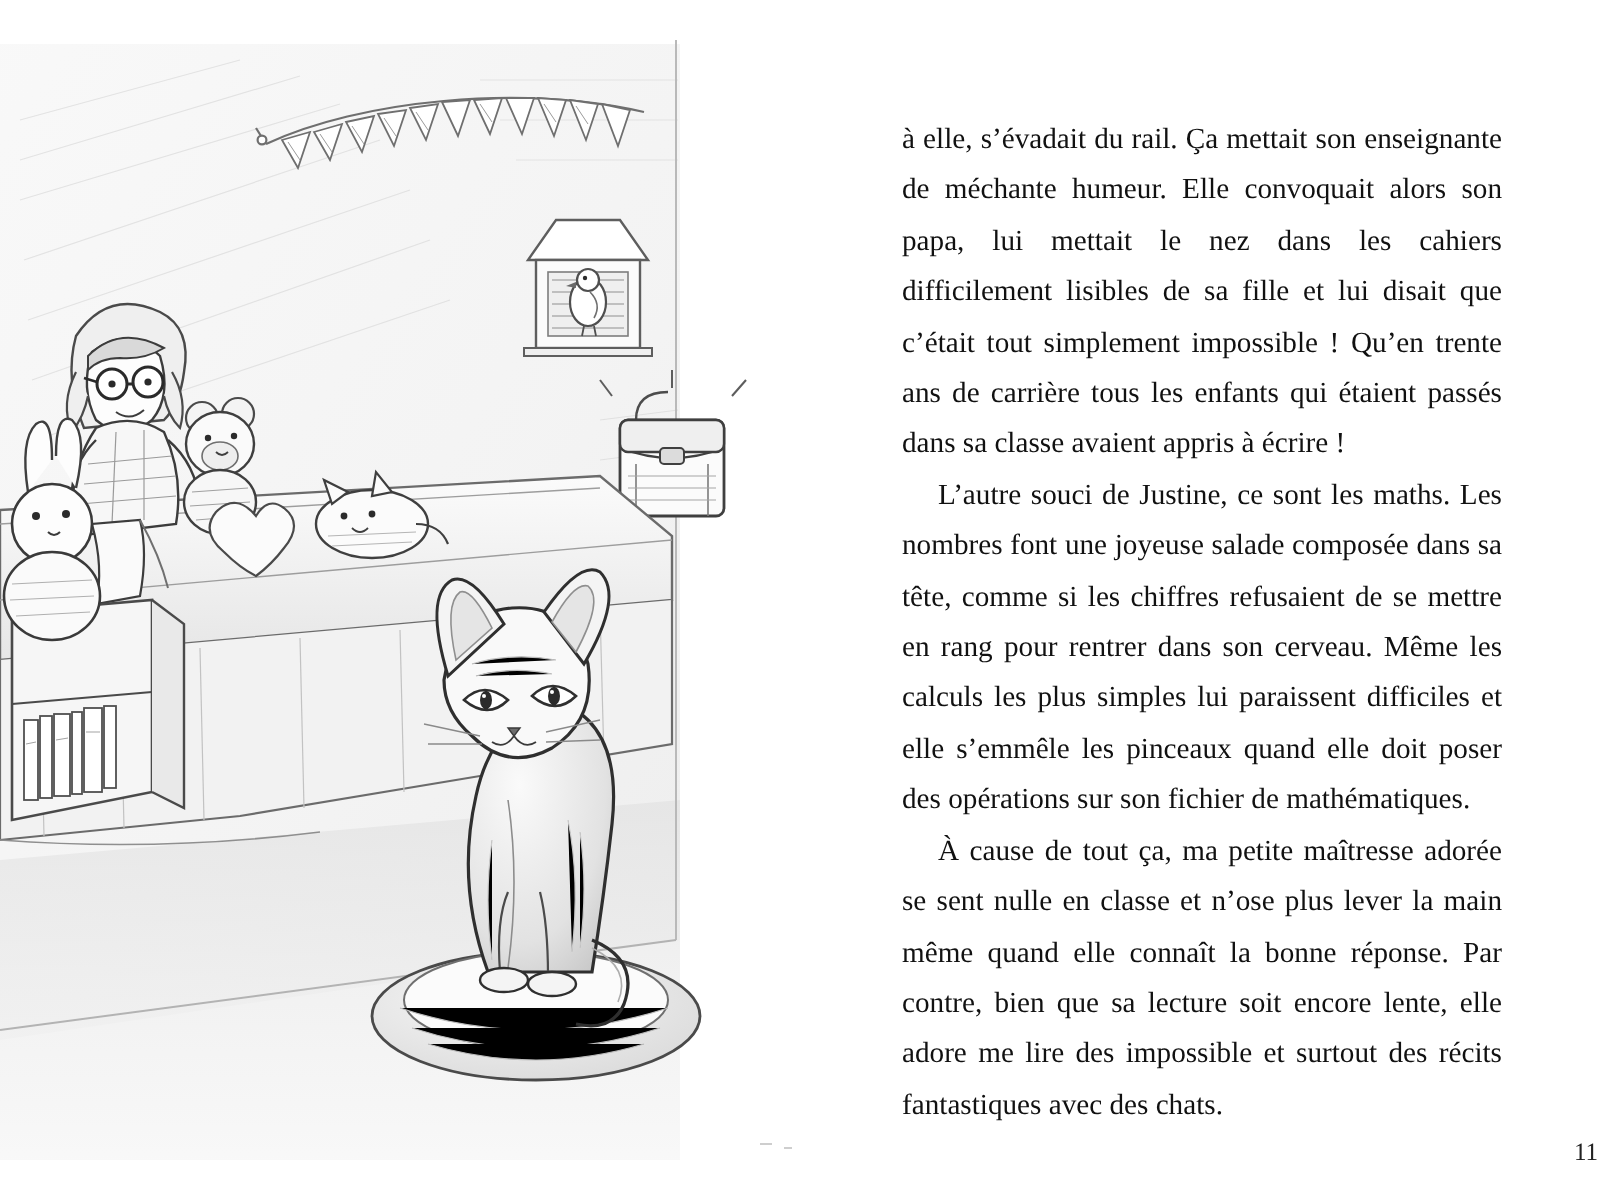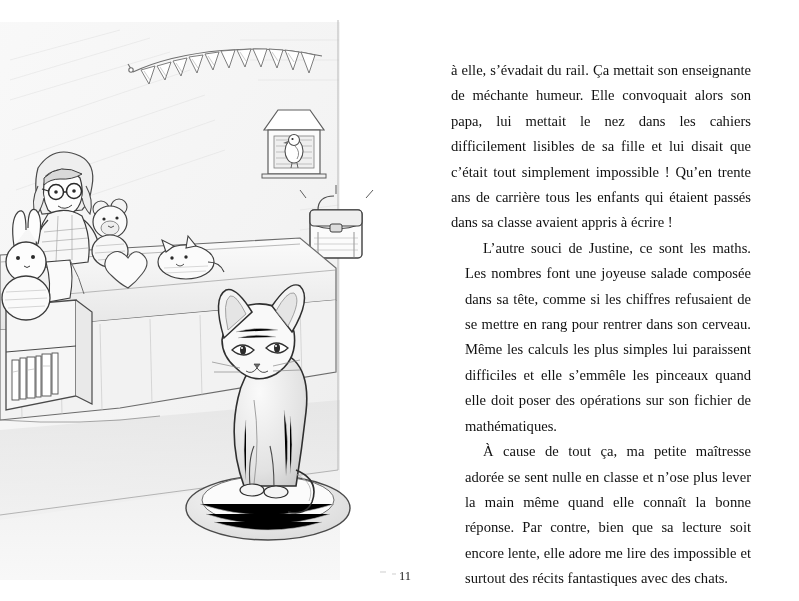--- a/index.html
+++ b/index.html
@@ -57,28 +57,27 @@
     margin: 0;
     font-size: 14.6px;
     line-height: 25.4px;
     color: #111111;
     text-align: justify;
     text-justify: inter-word;
     hyphens: manual;
   }
   .text-column p.indent {
     text-indent: 18px;
-    margin-left: 14px;
   }
   .folio {
     position: absolute;
     left: 0;
     top: 569px;
     width: 400px;
-    text-align: left;
+    text-align: right;
     font-size: 12.5px;
     color: #222222;
   }
 </style>
 </head>
 <body>
 
 <div class="book-spread">
 
   <div class="page-left">

